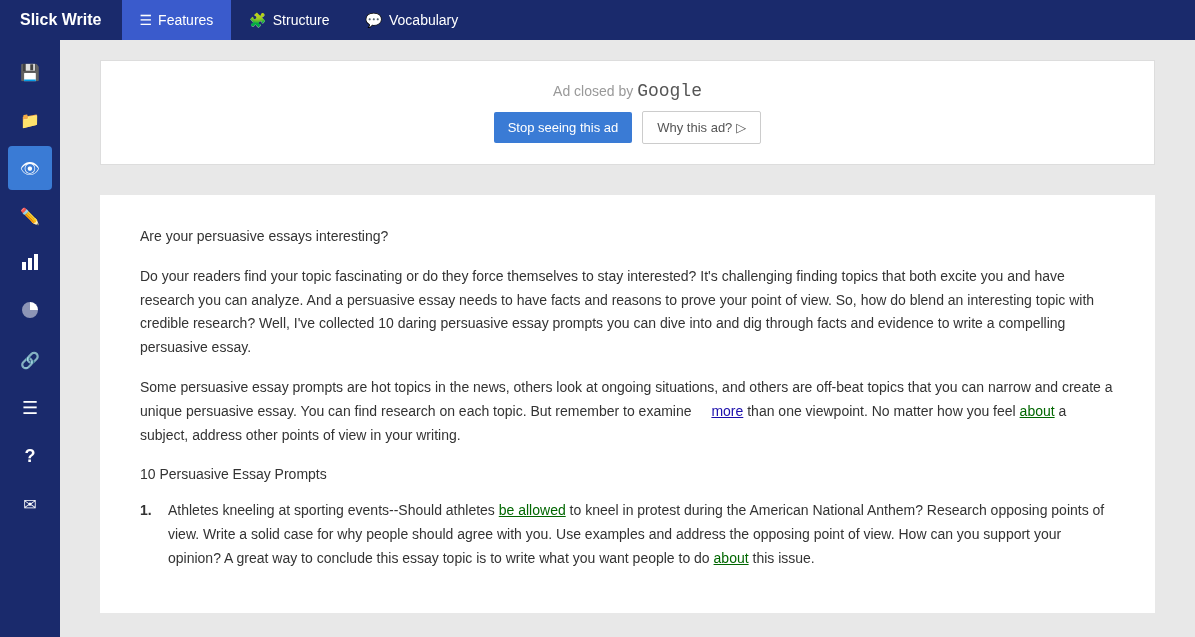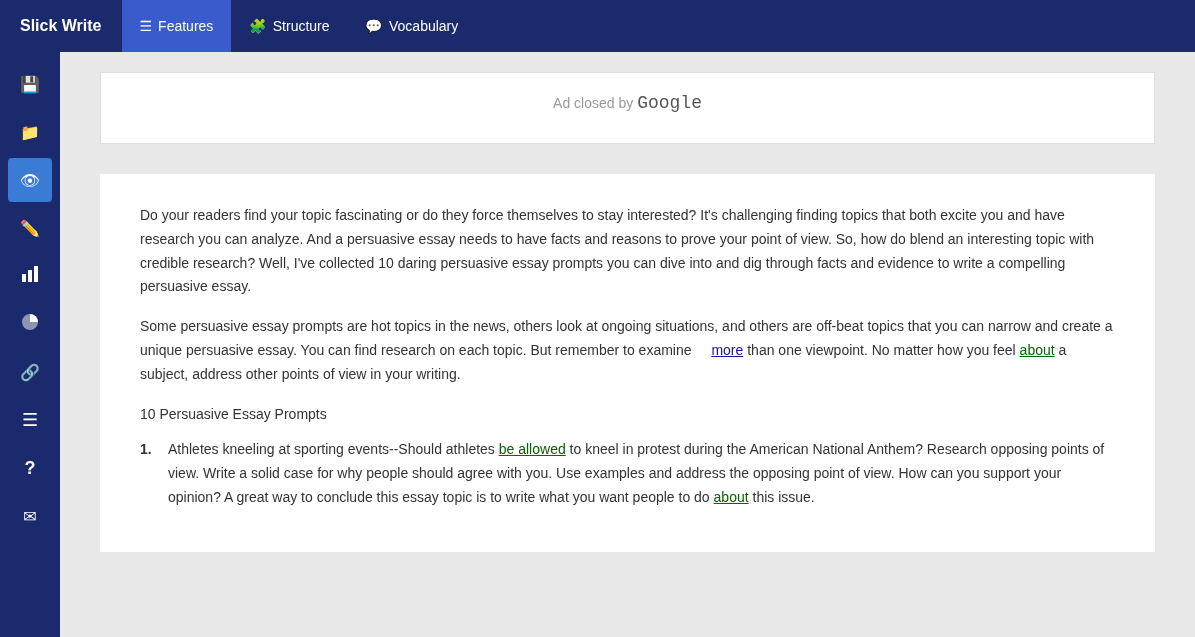--- a/index.html
+++ b/index.html
@@ -1,21 +1,21 @@
 <!DOCTYPE html>
 <html><head>
   <meta charset="utf-8">
   <style>
     * { margin: 0; padding: 0; box-sizing: border-box; }
     body { font-family: Arial, sans-serif; background: #f0f0f0; display: flex; flex-direction: column; height: 637px; overflow: hidden; }
 
     
     .top-nav {
       background: #1a2a6c;
-      height: 52px;
+      height: 40px;
       display: flex;
       align-items: center;
       flex-shrink: 0;
     }
     .top-nav .brand {
       color: white;
       font-size: 16px;
       font-weight: bold;
       padding: 0 20px;
       white-space: nowrap;
@@ -235,23 +235,33 @@
     </div>
   </aside>
 
   <main class="content-area">
 
     <div class="ad-banner">
       <div class="ad-closed-text">
         <span>Ad closed by</span>
         <span style="font-family: Liberation Mono, monospace; font-size: 18px; color: #555;">Google</span>
       </div>
+      <div class="ad-actions">
+        <button class="btn-stop-ad">Stop seeing this ad</button>
+        <button class="btn-why-ad">
+          <span>Why this ad?</span>
+          <span>▷</span>
+        </button>
+      </div>
     </div>
 
     <div class="article">
+      <p>
+        <span>Are your persuasive essays interesting?</span>
+      </p>
       <p>Do your readers find your topic fascinating or do they force themselves to stay interested? It's challenging finding topics that both excite you and have research you can analyze.  And a persuasive essay needs to have facts and reasons to prove your point of view.  So, how do blend an interesting topic with credible research? Well, I've collected 10 daring persuasive essay prompts you can dive into and dig through facts and evidence to write a compelling persuasive essay.</p>
       <p>
         <span>Some persuasive essay prompts are hot topics in the news, others look at ongoing situations, and others are off-beat topics that you can narrow and create a unique persuasive essay.  You can find research on each topic.  But remember to examine </span><a href="#" class="link-blue">more</a><span> than one viewpoint.   No matter how you feel </span><a href="#" class="link-green">about</a><span> a subject, address other points of view in your writing.</span>
       </p>
       <h3>10 Persuasive Essay Prompts</h3>
       <div class="list-item">
         <span class="list-num">1.</span>
         <span>
           <span>Athletes kneeling at sporting events--Should athletes </span><a href="#" class="link-green">be allowed</a><span> to kneel in protest during the American National Anthem?  Research opposing points of view.   Write a solid case for why people should agree with you.  Use examples and address the opposing point of view.  How can you support your opinion? A great way to conclude this essay topic is to write what you want people to do </span><a href="#" class="link-green">about</a><span> this issue.</span>
         </span>

